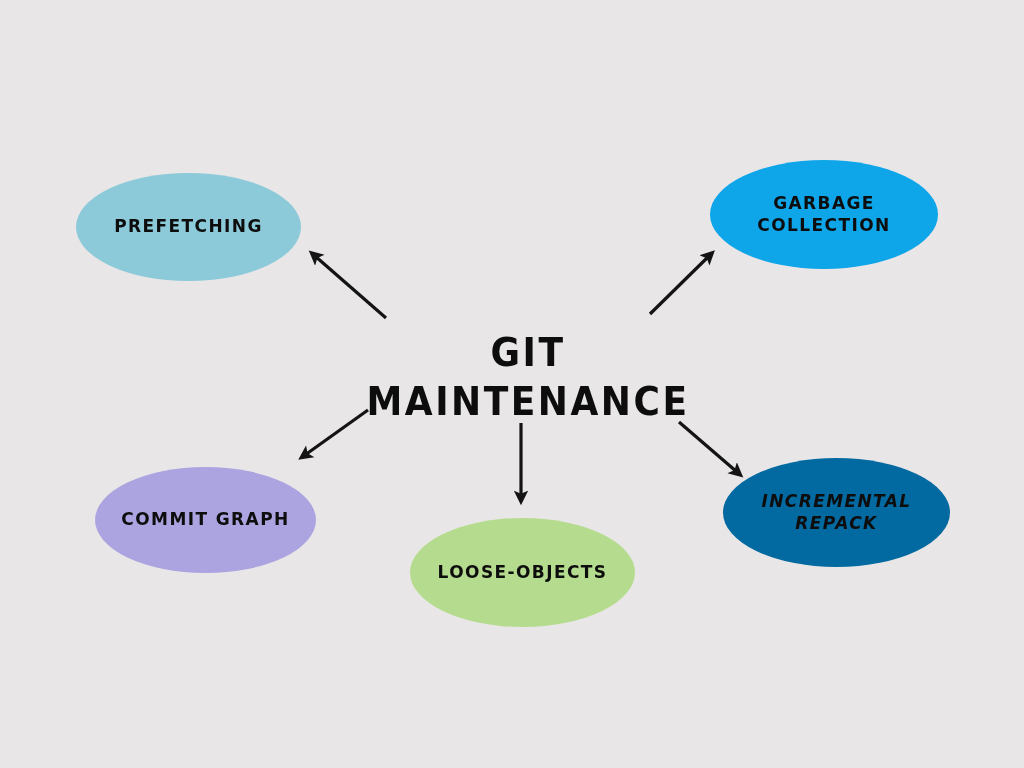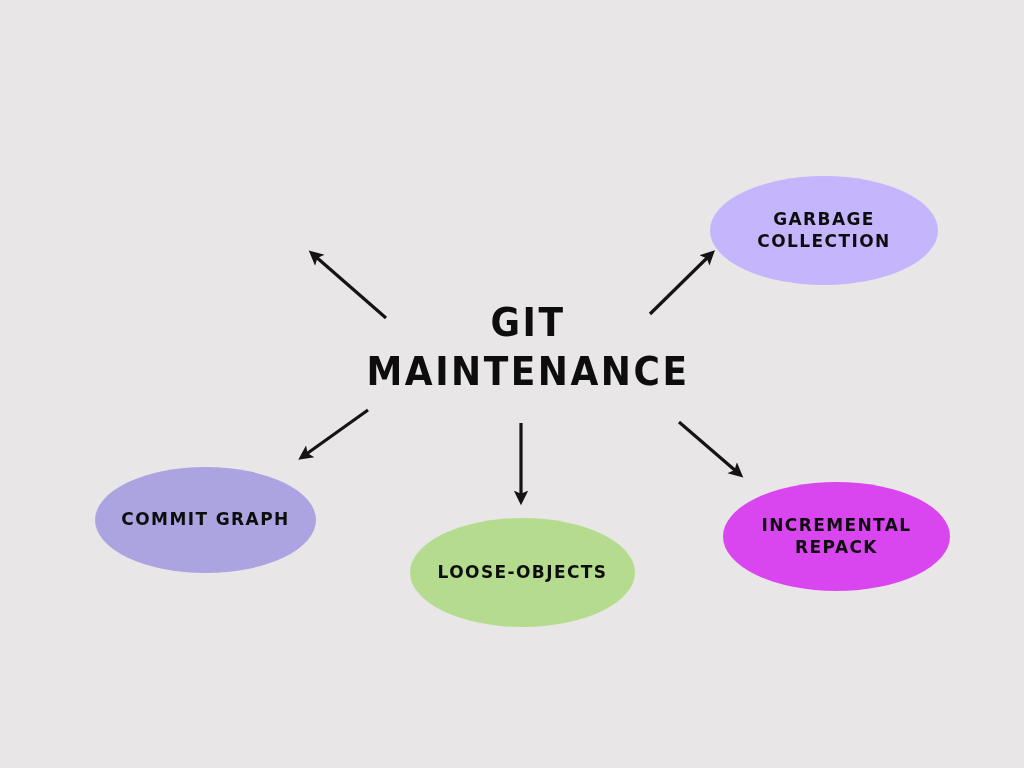--- a/index.html
+++ b/index.html
@@ -44,21 +44,21 @@
     white-space: pre-line;
     font-size: 17px;
     transform: scaleY(1.06);
   }
   .node-label.two-line {
     font-size: 17px;
   }
   #center-title {
     position: absolute;
     display: flex;
-    align-items: flex-start;
+    align-items: flex-end;
     justify-content: center;
     text-align: center;
   }
   #center-title .title-text {
     color: #0d0d0d;
     font-family: "DejaVu Sans", sans-serif;
     font-weight: bold;
     font-size: 36px;
     letter-spacing: 2.5px;
     line-height: 1.25;
@@ -79,35 +79,38 @@
     </defs>
     <g id="arrow-group">
         <line x1="386" y1="318" x2="315" y2="256" stroke="#141414" stroke-width="3.2" stroke-linecap="butt" marker-end="url(#arrowhead)"></line>
         <line x1="650" y1="314" x2="709" y2="256" stroke="#141414" stroke-width="3.2" stroke-linecap="butt" marker-end="url(#arrowhead)"></line>
         <line x1="368" y1="410" x2="305" y2="455" stroke="#141414" stroke-width="3.2" stroke-linecap="butt" marker-end="url(#arrowhead)"></line>
         <line x1="521" y1="423" x2="521" y2="497" stroke="#141414" stroke-width="3.2" stroke-linecap="butt" marker-end="url(#arrowhead)"></line>
         <line x1="679" y1="422" x2="737" y2="472" stroke="#141414" stroke-width="3.2" stroke-linecap="butt" marker-end="url(#arrowhead)"></line>
       </g>
   </svg>
 
+  <div class="node" style="left: 76px; top: 173px; width: 225px; height: 108px; background: rgb(140, 202, 218);">
+    <span class="node-label">PREFETCHING</span>
+  </div>
 
-  <div class="node" style="left: 710px; top: 176px; width: 228px; height: 109px; background: #c4b5fd;">
+  <div class="node" style="left: 710px; top: 160px; width: 228px; height: 109px; background: #0ea5e9;">
     <span class="node-label two-line">GARBAGE
 COLLECTION</span>
   </div>
 
   <div class="node" style="left: 95px; top: 467px; width: 221px; height: 106px; background: rgb(172, 164, 224);">
     <span class="node-label">COMMIT GRAPH</span>
   </div>
 
   <div class="node" style="left: 410px; top: 518px; width: 225px; height: 109px; background: rgb(181, 220, 142); align-items: center;">
     <span class="node-label">LOOSE-OBJECTS</span>
   </div>
 
-  <div class="node" style="left: 723px; top: 482px; width: 227px; height: 109px; background: #d946ef;">
+  <div class="node" style="left: 723px; top: 458px; width: 227px; height: 109px; background: #0369a1; font-style: italic;">
     <span class="node-label two-line">INCREMENTAL
 REPACK</span>
   </div>
 
   <div id="center-title" style="left: 328px; top: 302px; width: 400px; height: 120px;">
     <span class="title-text" style="color: rgb(13, 13, 13);">GIT
 MAINTENANCE</span>
   </div>
 
 </div>

